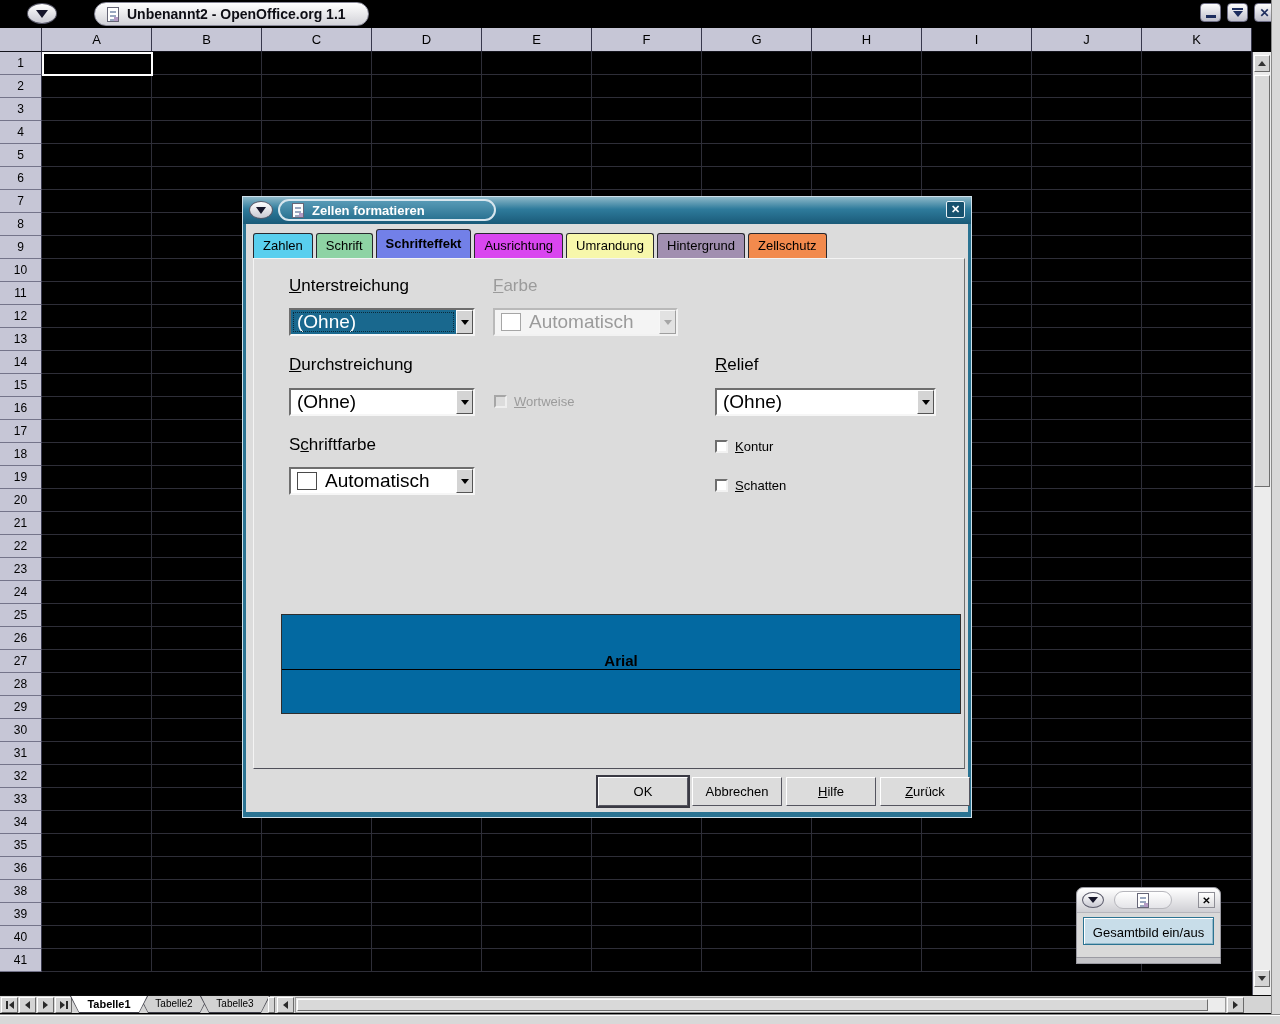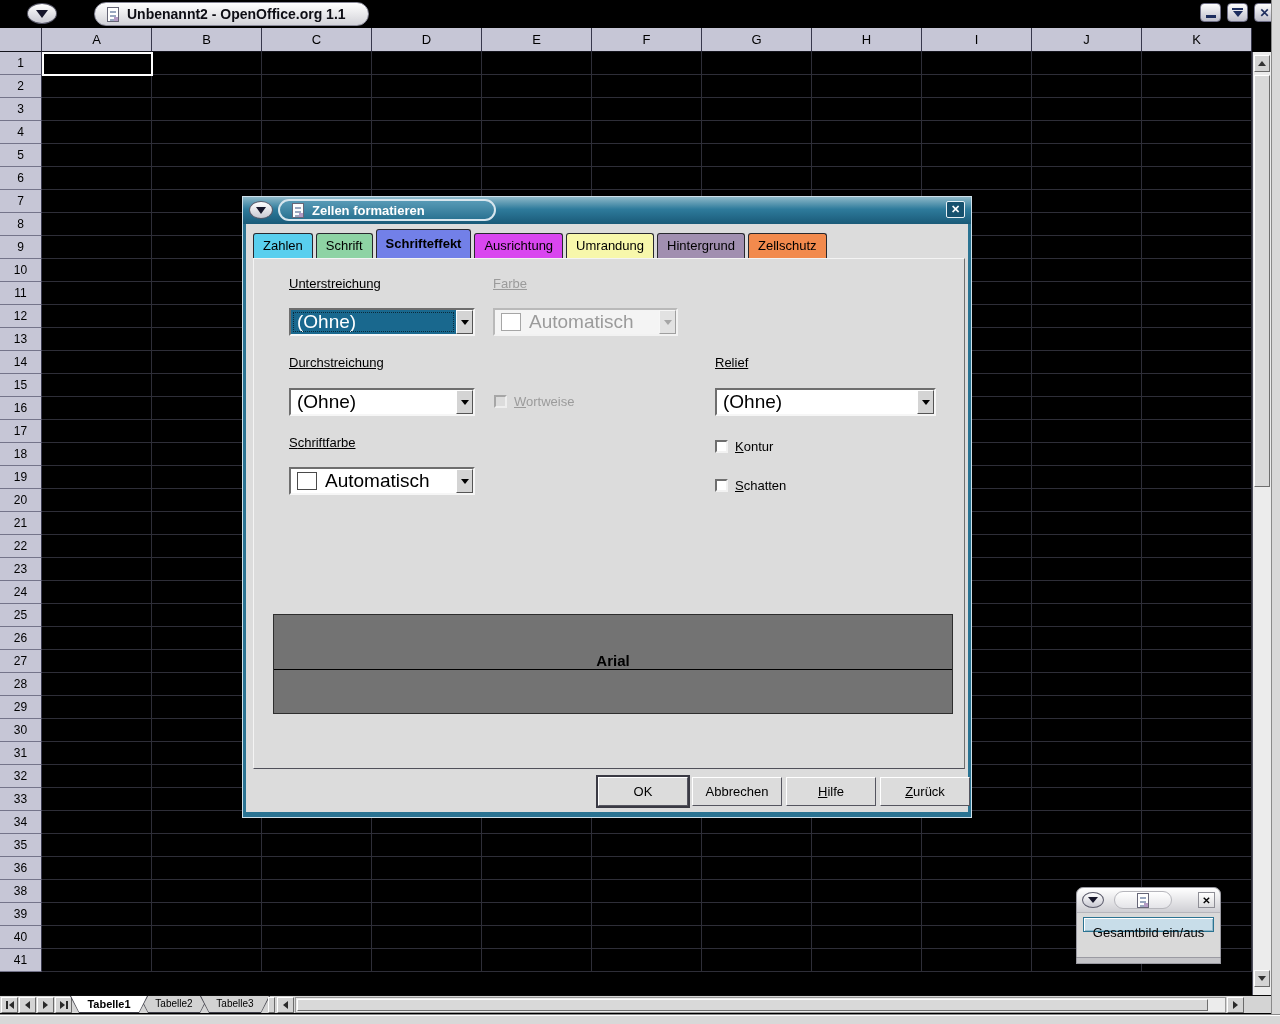--- a/index.html
+++ b/index.html
@@ -90,61 +90,61 @@
   .dlg-body { position:relative; width:100%; height:100%; background:#dcdcdc; }
 
   .dlg-tabs { position:absolute; left:7px; top:5px; height:29px; display:flex; align-items:flex-end; }
   .dtab { height:25px; padding:0 9px; margin-right:3px; border:1px solid #28282e; border-bottom:none;
     border-radius:3px 3px 0 0; font-size:13px; line-height:24px; white-space:nowrap; }
   .dtab.active { height:29px; line-height:28px; font-weight:bold; position:relative; z-index:2; }
 
   .dlg-page { position:absolute; left:7px; top:34px; width:712px; height:511px;
     border:1px solid; border-color:#f4f4f4 #6f6f6f #50505a #f4f4f4; }
 
-  .flabel { position:absolute; font-size:13px; white-space:nowrap;text-decoration:underline; }
+  .flabel { position:absolute; font-size:17px; white-space:nowrap; }
   .flabel.disabled { color:#9b9b9b; }
   .mn { text-decoration:underline; }
 
   .combo { position:absolute; height:28px; display:flex; border:2px solid; border-color:#6e6e6e #f6f6f6 #f6f6f6 #6e6e6e; background:#fff; }
   .combo-field { flex:1; background:#fff; font-size:19px; display:flex; align-items:center; gap:8px; padding:0 6px; overflow:hidden; }
   .combo-btn { width:17px; flex:none; background:#d4d4d4; border:1px solid; border-color:#fff #555 #555 #fff;
     display:flex; align-items:center; justify-content:center; color:#000; }
   .combo.selected .combo-field { background:#19688e; color:#fff; outline:1px dotted #0a2a3a; outline-offset:-3px; }
   .combo.disabled { border-color:#b9b9b9 #f2f2f2 #f2f2f2 #b9b9b9; }
   .combo.disabled .combo-field { background:#f4f4f4; color:#9b9b9b; }
   .combo.disabled .combo-btn { background:#e2e2e2; color:#a6a6a6; border-color:#f6f6f6 #9f9f9f #9f9f9f #f6f6f6; }
   .swatch { width:20px; height:18px; background:#fff; border:1px solid #4a4a4a; flex:none; }
   .combo.disabled .swatch { border-color:#a6a6a6; }
 
   .chk { position:absolute; display:flex; align-items:center; gap:7px; font-size:13px; }
   .chk-box { width:13px; height:13px; background:#fff; border:2px solid; border-color:#6e6e6e #f2f2f2 #f2f2f2 #6e6e6e; flex:none; }
   .chk.disabled { color:#9b9b9b; }
   .chk.disabled .chk-box { background:#dcdcdc; border-color:#a6a6a6 #eee #eee #a6a6a6; }
 
-  .preview { position:absolute; left:19px; top:355px; width:680px; height:100px; background:#737373; border:1px solid #2e2e2e; }
+  .preview { position:absolute; left:27px; top:355px; width:680px; height:100px; background:#0369a1; border:1px solid #2e2e2e; }
   .pv-line { position:absolute; left:0; right:0; top:54px; height:1px; background:#000; }
   .pv-text { position:absolute; left:0; width:100%; top:37px; text-align:center; font-size:15px; font-weight:bold; }
 
   .dlg-btns { position:absolute; left:0; top:553px; width:100%; height:29px; }
   .dbtn { position:absolute; width:90px; height:29px; background:#dcdcdc; text-align:center; line-height:27px; font-size:13px;
     border:1px solid; border-color:#ffffff #55555f #55555f #ffffff; }
   .dbtn.default { box-shadow:0 0 0 2px #3a3a44; }
 
   
   .floatwin { position:absolute; left:1076px; top:887px; width:145px; height:71px; background:#d9d9d9;
     border:1px solid #9a9aa2; border-radius:7px 7px 0 0; }
   .float-tb { position:relative; height:25px; background:linear-gradient(#ffffff,#cfcfd4); border-radius:7px 7px 0 0; border-bottom:1px solid #b6b6bc; }
   .float-tb .circle-btn { left:5px; top:4px; width:22px; height:16px; }
   .float-tb .tri-down-big { border-left-width:5px; border-right-width:5px; border-top-width:6px; }
   .float-pill { position:absolute; left:37px; top:3px; width:58px; height:18px; border-radius:9px;
     background:linear-gradient(#ffffff,#e4e4e8); border:1px solid #b6b6bc; display:flex; align-items:center; justify-content:center; }
   .float-close { position:absolute; right:5px; top:4px; width:17px; height:16px; background:linear-gradient(#ffffff,#dcdcdf);
     border:1px solid #8e8e96; display:flex; align-items:center; justify-content:center; font-size:10px; font-weight:bold; color:#000; }
   .float-body { padding:4px 6px 0 6px; }
-  .gesamt-btn { width:131px; height:15px; background:#c8dde9; border:1px solid #2a7392;
+  .gesamt-btn { width:131px; height:28px; background:#c8dde9; border:1px solid #2a7392;
     box-shadow:inset 1px 1px 0 #ffffff, inset -1px -1px 0 #93b9ca; font-size:13px; text-align:center; line-height:29px; white-space:nowrap; }
   .float-foot { position:absolute; left:-1px; bottom:-7px; width:145px; height:6px; background:#c4c4c8; border:1px solid #9a9aa2; border-top:none; }
 </style>
 </head>
 <body>
 
 <div class="titlebar">
   <div class="circle-btn">
     <span class="tri-down-big"></span>
   </div>

